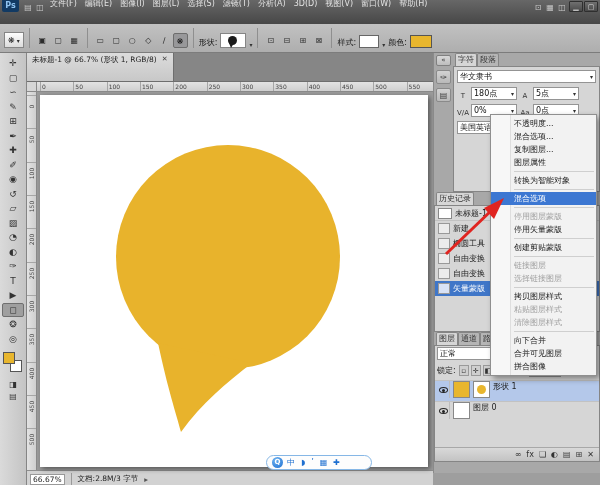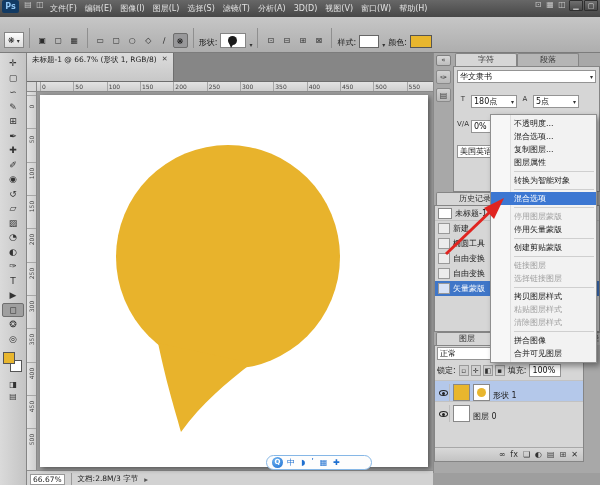--- a/index.html
+++ b/index.html
@@ -1,21 +1,21 @@
 <!DOCTYPE html>
 <html><head>
 <meta charset="utf-8">
 <style>
   *{box-sizing:border-box;margin:0;padding:0}
   html,body{width:600px;height:485px}
   body{position:relative;font-family:"DejaVu Sans",sans-serif;background:#9e9e9e;overflow:hidden;color:#222}
   i{font-style:normal}
 
   
-  #menubar{position:absolute;left:0;top:0;width:600px;height:17px;background:linear-gradient(#676767,#474747);display:flex;align-items:flex-start;color:#e2e2e2;font-size:8px;padding:0 2px;z-index:10}
+  #menubar{position:absolute;left:0;top:0;width:600px;height:17px;background:linear-gradient(#676767,#474747);display:flex;align-items:flex-end;color:#e2e2e2;font-size:8px;padding:12px 2px;z-index:10}
   .pslogo{width:17px;height:13px;background:#123a63;color:#8fc3f0;font-weight:bold;text-align:center;line-height:13px;border-radius:2px;margin-right:3px;flex:0 0 auto}
   .mb-icon{width:12px;text-align:center;color:#c9c9c9;flex:0 0 auto}
   .menu{padding:0 4px;line-height:17px;white-space:nowrap;flex:0 0 auto}
   .spacer{flex:1}
   .ws{padding:0 5px;line-height:14px;height:14px;border-radius:2px;white-space:nowrap;flex:0 0 auto}
   .ws.on{background:#2d2d2d;box-shadow:inset 0 1px 3px rgba(0,0,0,.7)}
   .wb{width:14px;height:11px;line-height:10px;text-align:center;font-size:7px;background:linear-gradient(#707070,#4a4a4a);border:1px solid #2f2f2f;color:#ddd;margin-left:1px;border-radius:1px;flex:0 0 auto}
 
   
   #optionsbar{position:absolute;left:0;top:17px;width:600px;height:36px;background:linear-gradient(#c6c6c6,#aeaeae);border-bottom:1px solid #7c7c7c;display:flex;align-items:flex-end;padding:0 4px 4px 4px;gap:3px;font-size:8px}
@@ -63,45 +63,45 @@
   .st-arrow{color:#555}
 
   
   #rightdock{position:absolute;left:433px;top:53px;width:167px;height:420px;background:#a8a8a8;border-left:1px solid #8a8a8a}
   .strip{position:absolute;left:0;top:0;width:19px;height:139px;padding-top:2px}
   .collapse{width:15px;height:11px;margin:0 auto;background:linear-gradient(#d8d8d8,#bdbdbd);border:1px solid #808080;border-radius:2px;font-size:7px;text-align:center;line-height:9px;color:#333}
   .stripicon{width:15px;height:14px;margin:4px auto 0;background:linear-gradient(#d2d2d2,#b9b9b9);border:1px solid #8a8a8a;border-radius:2px;font-size:8px;text-align:center;line-height:13px;color:#333}
   .panel{position:absolute}
   #charpanel{left:19px;top:0;right:0;height:139px}
   #historypanel{left:0;top:139px;right:0;height:140px}
-  #layerspanel{left:0;top:279px;right:16px;height:130px}
+  #layerspanel{left:0;top:279px;right:0;height:130px}
   .ptabs{height:13px;display:flex;align-items:flex-end;padding-left:2px}
-  .ptab{padding:0 22px;font-size:8px;line-height:12px;height:13px;color:#333;background:#b5b5b5;border:1px solid #858585;border-bottom:none;border-radius:2px 2px 0 0;white-space:nowrap}
+  .ptab{padding:0 2px;font-size:8px;line-height:12px;height:13px;color:#333;background:#b5b5b5;border:1px solid #858585;border-bottom:none;border-radius:2px 2px 0 0;white-space:nowrap}
   .ptab.on{background:#d6d6d6}
   .pmenu{margin-left:auto;margin-right:3px;font-size:7px;color:#333;line-height:13px}
   .pbody{background:#d6d6d6;border:1px solid #858585;height:calc(100% - 13px);padding:3px;font-size:8px;overflow:hidden}
-  .frow{display:flex;gap:2px;margin-bottom:12px;align-items:flex-start}
+  .frow{display:flex;gap:2px;margin-bottom:4px;align-items:flex-end}
   .ficon{width:12px;text-align:center;color:#333;font-size:7px;flex:0 0 auto}
   .fsel{background:#fff;border:1px solid #949494;height:13px;line-height:12px;padding:0 2px;display:flex;align-items:center;gap:2px;color:#111}
   .fsel .caret{margin-left:auto}
   .grow{flex:1}
   .w44{width:46px}.w60{width:64px}
 
   .hsnap,.hrow{height:15px;display:flex;align-items:center;gap:3px;padding:0 3px;font-size:8px;color:#222}
   .hsnap{border-bottom:1px solid #c2c2c2}
   .hthumb{width:14px;height:11px;background:#fff;border:1px solid #888;flex:0 0 auto}
   .hicon{width:12px;height:11px;background:#ececec;border:1px solid #999;flex:0 0 auto}
   .hrow.sel{background:#3f76c8;color:#fff}
   .hrow.sel .hicon{background:#d8e2f5}
 
   .lp-body{display:flex;flex-direction:column;padding:2px}
   .blendrow,.lockrow{display:flex;align-items:center;gap:3px;margin:1px 2px 3px;font-size:8px}
   .lockicons{display:flex;gap:2px}
   .lockico{width:10px;height:11px;border:1px solid #9a9a9a;background:#cfcfcf;font-size:7px;text-align:center;line-height:10px;color:#333}
-  .lrow{height:21px;display:flex;align-items:flex-end;gap:3px;padding:0 2px;border-top:1px solid #c2c2c2;font-size:8px;color:#222;background:#d6d6d6}
+  .lrow{height:21px;display:flex;align-items:flex-start;gap:3px;padding:0 2px;border-top:1px solid #c2c2c2;font-size:8px;color:#222;background:#d6d6d6}
   .lrow.sel{background:#b4c8ea}
   .eyebox{width:13px;height:17px;border-right:1px solid #bdbdbd;display:flex;align-items:center;justify-content:center;flex:0 0 auto}
   .eye{display:block;width:9px;height:6px;border:1px solid #222;border-radius:50%;position:relative}
   .eye::after{content:"";position:absolute;left:2px;top:1px;width:3px;height:3px;border-radius:50%;background:#222}
   .lthumb{width:17px;height:17px;border:1px solid #888;flex:0 0 auto}
   .lmask{width:17px;height:17px;border:1px solid #888;background:#fff;display:none;flex:0 0 auto}
   .lmask.show{display:block}
   .minibubble{display:block;width:9px;height:9px;border-radius:50%;background:#e8b62e;margin:3px auto 0}
   .lp-footer{margin-top:auto;height:14px;border-top:1px solid #a8a8a8;background:linear-gradient(#d9d9d9,#c3c3c3);display:flex;align-items:center;justify-content:flex-end;gap:5px;padding:0 5px;font-size:8px;color:#333}
 
@@ -558,27 +558,30 @@
       </div>
 
       <div class="cm-item dis">
         <span>清除图层样式</span>
       </div>
 
       <div class="cm-item sep">
         
       </div>
 
+      <div class="cm-item">
+        <span>向下合并</span>
+      </div>
+
+      <div class="cm-item">
+        <span>合并可见图层</span>
+      </div>
 
       <div class="cm-item">
         <span>拼合图像</span>
-      </div>
-
-      <div class="cm-item">
-        <span>合并可见图层</span>
       </div>
     </div>
 </div>
 
 <svg id="red-arrow" width="85" height="80">
   <path d="M8 68 L56 22" stroke="#e02420" stroke-width="3" fill="none"></path>
   <path d="M66 12 L46 22 L56 33 Z" fill="#e02420"></path>
 </svg>
 
 <div id="imebar">

